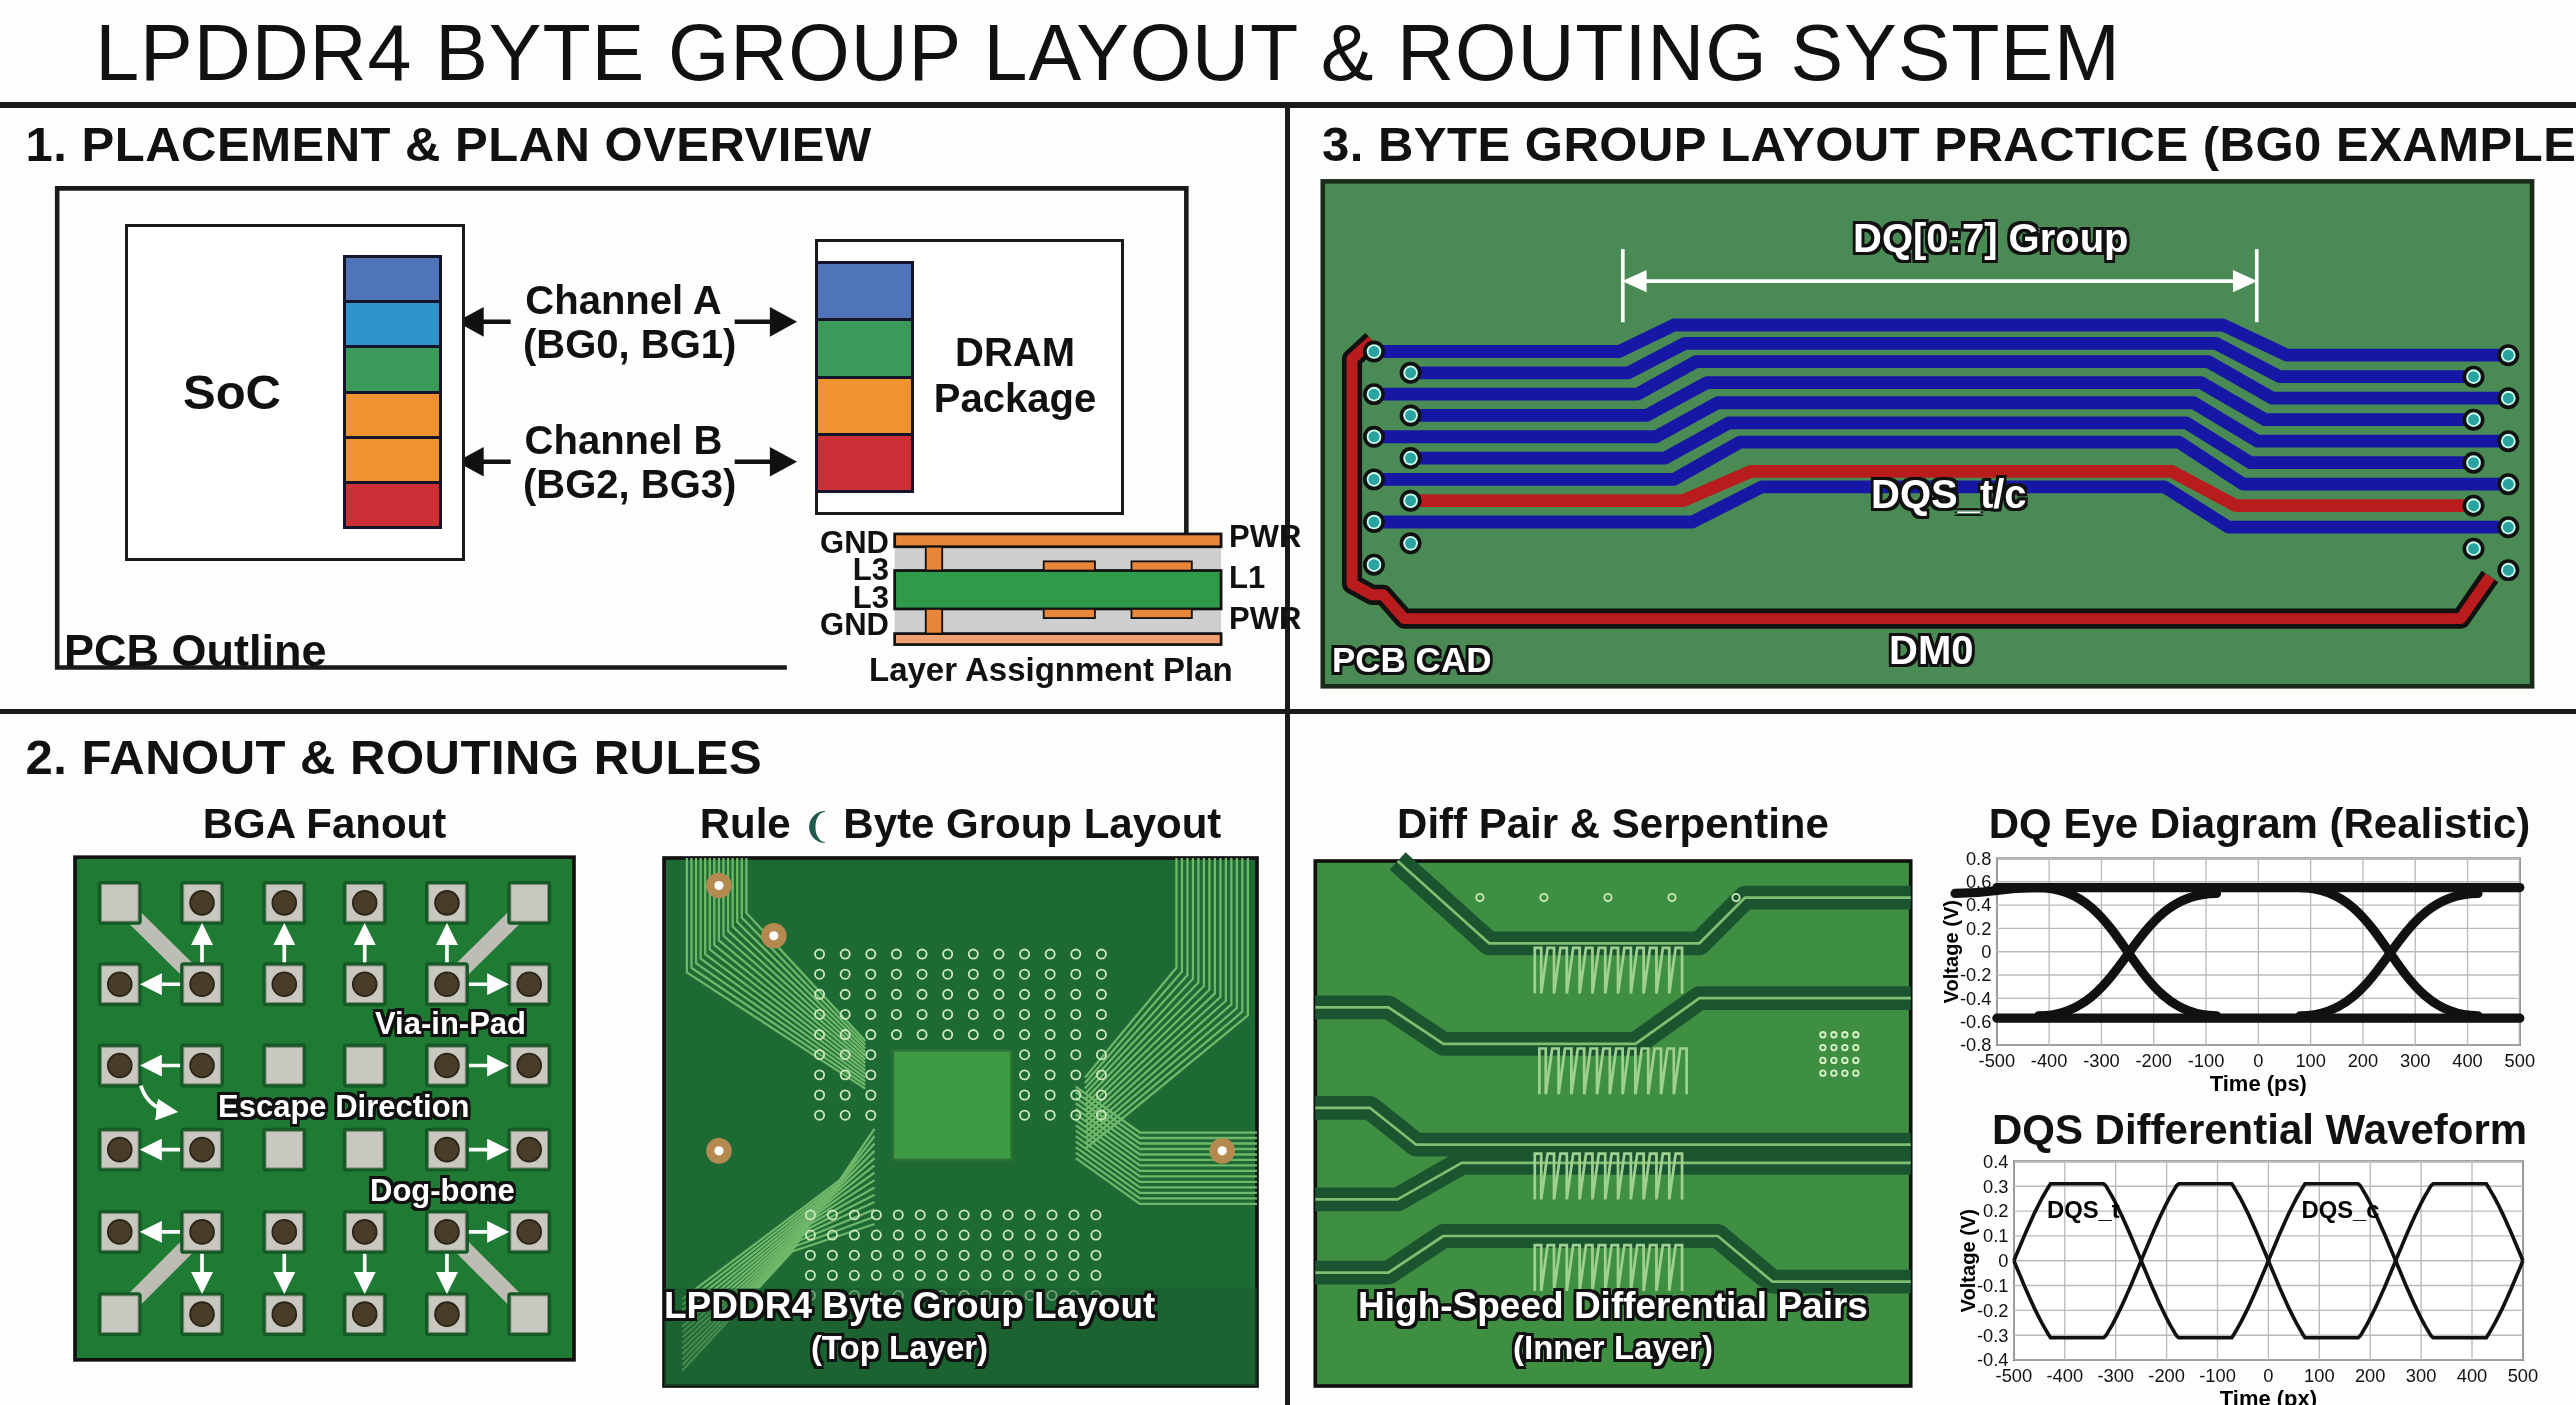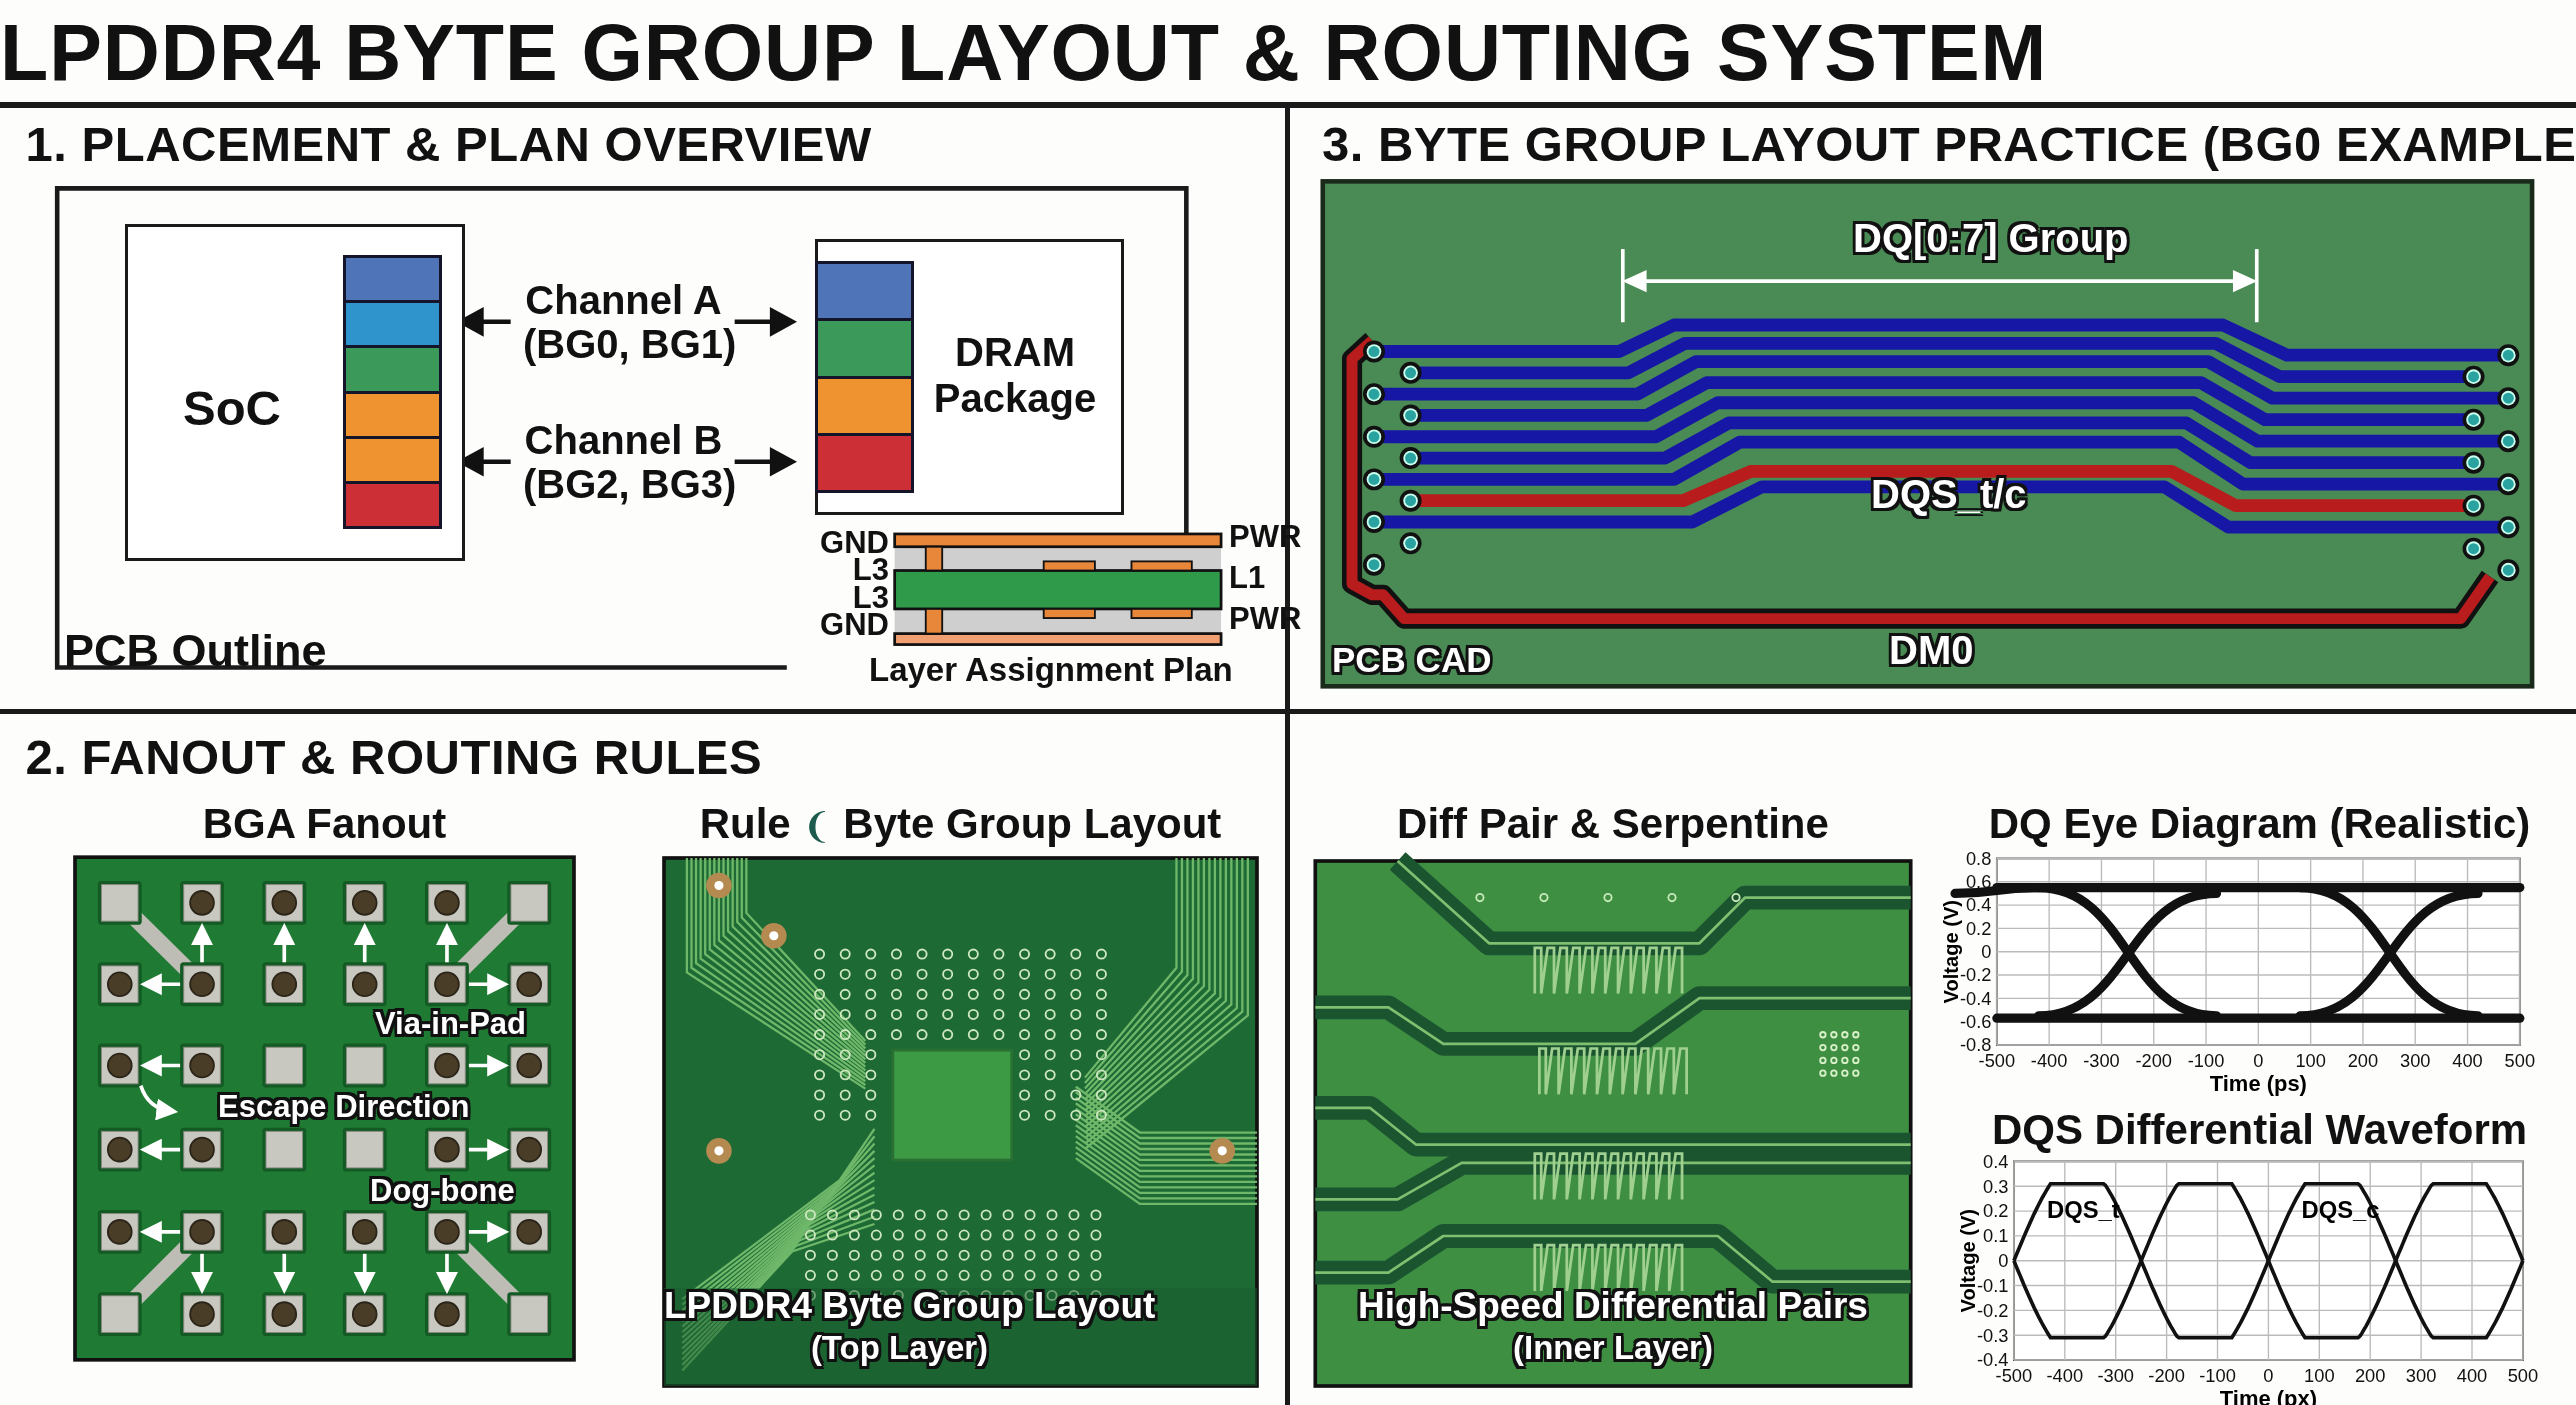--- a/index.html
+++ b/index.html
@@ -1,18 +1,18 @@
 <!DOCTYPE html>
 <html style="font-size:14.6px"><head>
 <meta charset="utf-8">
 <style>
   html,body{margin:0;padding:0;background:#fff;}
   #canvas{position:relative;width:2576px;height:1405px;background:#fdfdfc;overflow:hidden;font-family:"Liberation Sans","DejaVu Sans",sans-serif;color:#111;}
   .abs{position:absolute;}
-  .main-title{left:0;top:7.3px;width:2216px;font-size:79px;font-weight:700;letter-spacing:0.9px;line-height:91px;}
+  .main-title{left:0;top:7.3px;width:2216px;text-align:center;font-size:79px;font-weight:400;letter-spacing:0.9px;line-height:91px;}
   .hline{background:#1a1a1a;}
   .sec-title{font-size:49px;font-weight:700;line-height:59px;white-space:nowrap;letter-spacing:0.5px;}
   .sub-title{font-size:42px;font-weight:700;line-height:49px;white-space:nowrap;text-align:center;}
   .lbl{font-weight:700;white-space:nowrap;}
   .box{border:3.7px solid #1a1a1a;box-sizing:border-box;background:#fff;}
   .strip{position:absolute;border:3.7px solid #14142a;box-sizing:border-box;display:flex;flex-direction:column;}
   .strip .cell{flex:1;border-bottom:3.7px solid #14142a;}
   .strip .cell:last-child{border-bottom:none;}
   .pcb-label{color:#fff;font-weight:700;white-space:nowrap;text-shadow:-2.7px -2.7px 0 #111,2.7px -2.7px 0 #111,-2.7px 2.7px 0 #111,2.7px 2.7px 0 #111,0 2.7px 0 #111,0 -2.7px 0 #111,2.7px 0 0 #111,-2.7px 0 0 #111;}
   svg{position:absolute;overflow:visible;}
@@ -41,21 +41,21 @@
         <line x1="803" y1="352" x2="850" y2="352"></line>
         <polygon points="866,352 844,340 844,364"></polygon>
         <line x1="520" y1="505" x2="558" y2="505"></line>
         <polygon points="504,505 526,493 526,517"></polygon>
         <line x1="803" y1="505" x2="850" y2="505"></line>
         <polygon points="866,505 844,493 844,517"></polygon>
       </g>
     </svg>
 
     <div class="abs box" style="left:125px;top:224px;width:340px;height:337px;"></div>
-    <div class="abs lbl" style="left:183px;top:364px;font-size:49px;margin-top:16px;">SoC</div>
+    <div class="abs lbl" style="left:183px;top:364px;font-size:49px;">SoC</div>
 
     <div class="strip" id="soc-strip" style="left:343px;top:255px;width:99px;height:274px;">
       <div class="cell" style="background: rgb(79, 116, 184);"></div>
       <div class="cell" style="background: rgb(47, 147, 204);"></div>
       <div class="cell" style="background: rgb(59, 154, 90);"></div>
       <div class="cell" style="background: rgb(238, 147, 48);"></div>
       <div class="cell" style="background: rgb(238, 147, 48);"></div>
       <div class="cell" style="background: rgb(204, 47, 54);"></div>
     </div>
 

